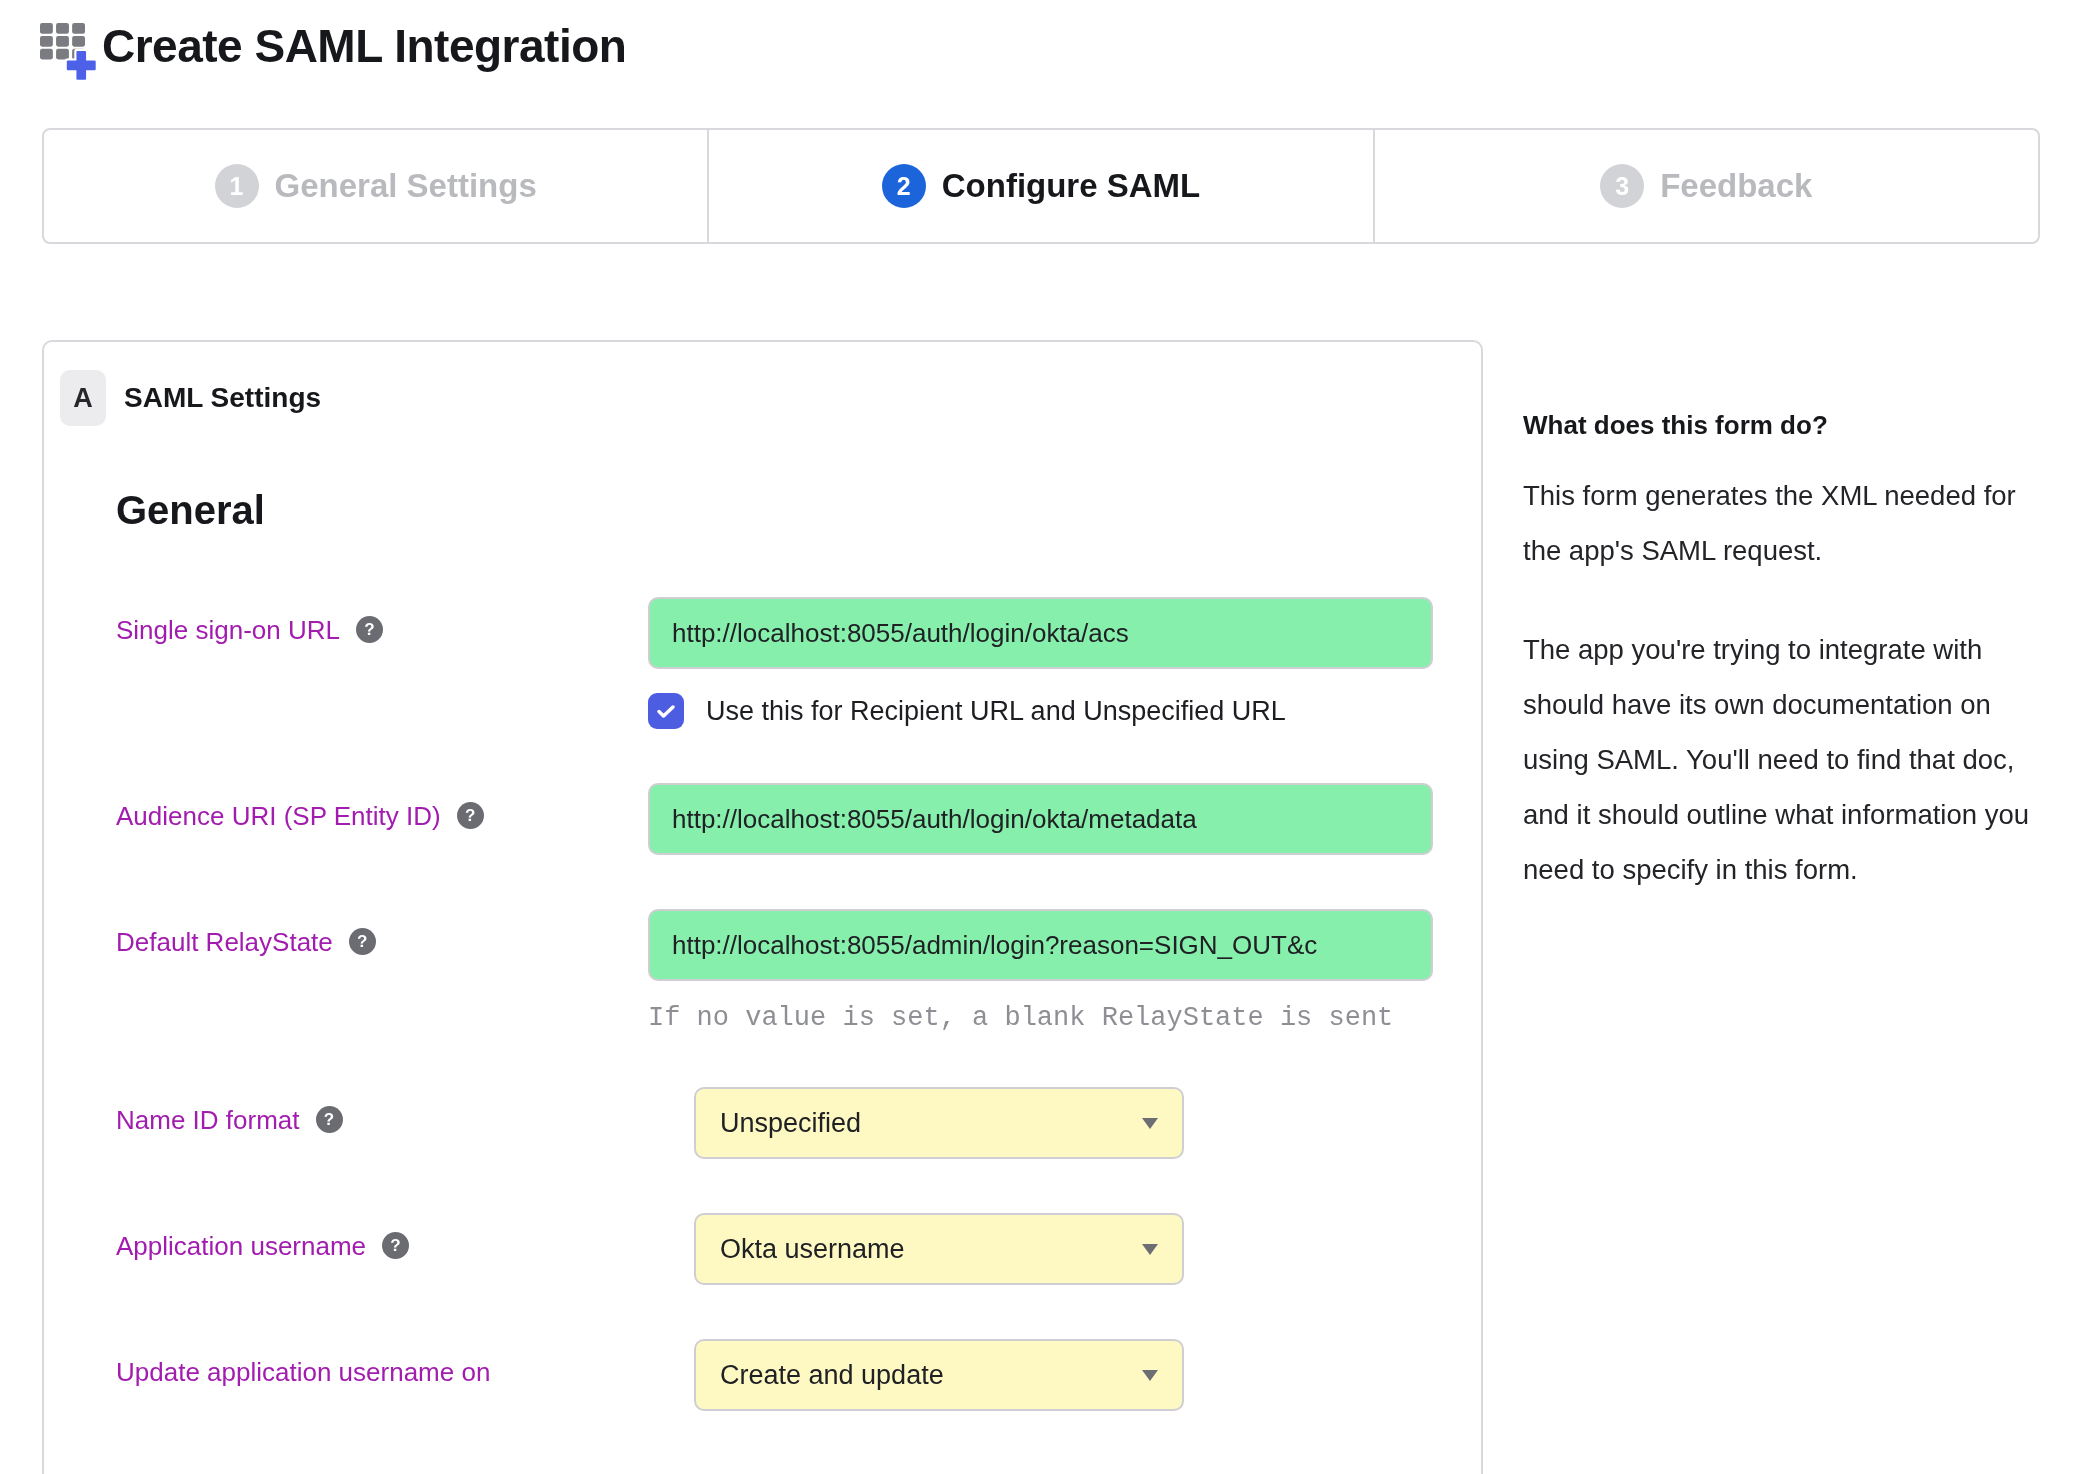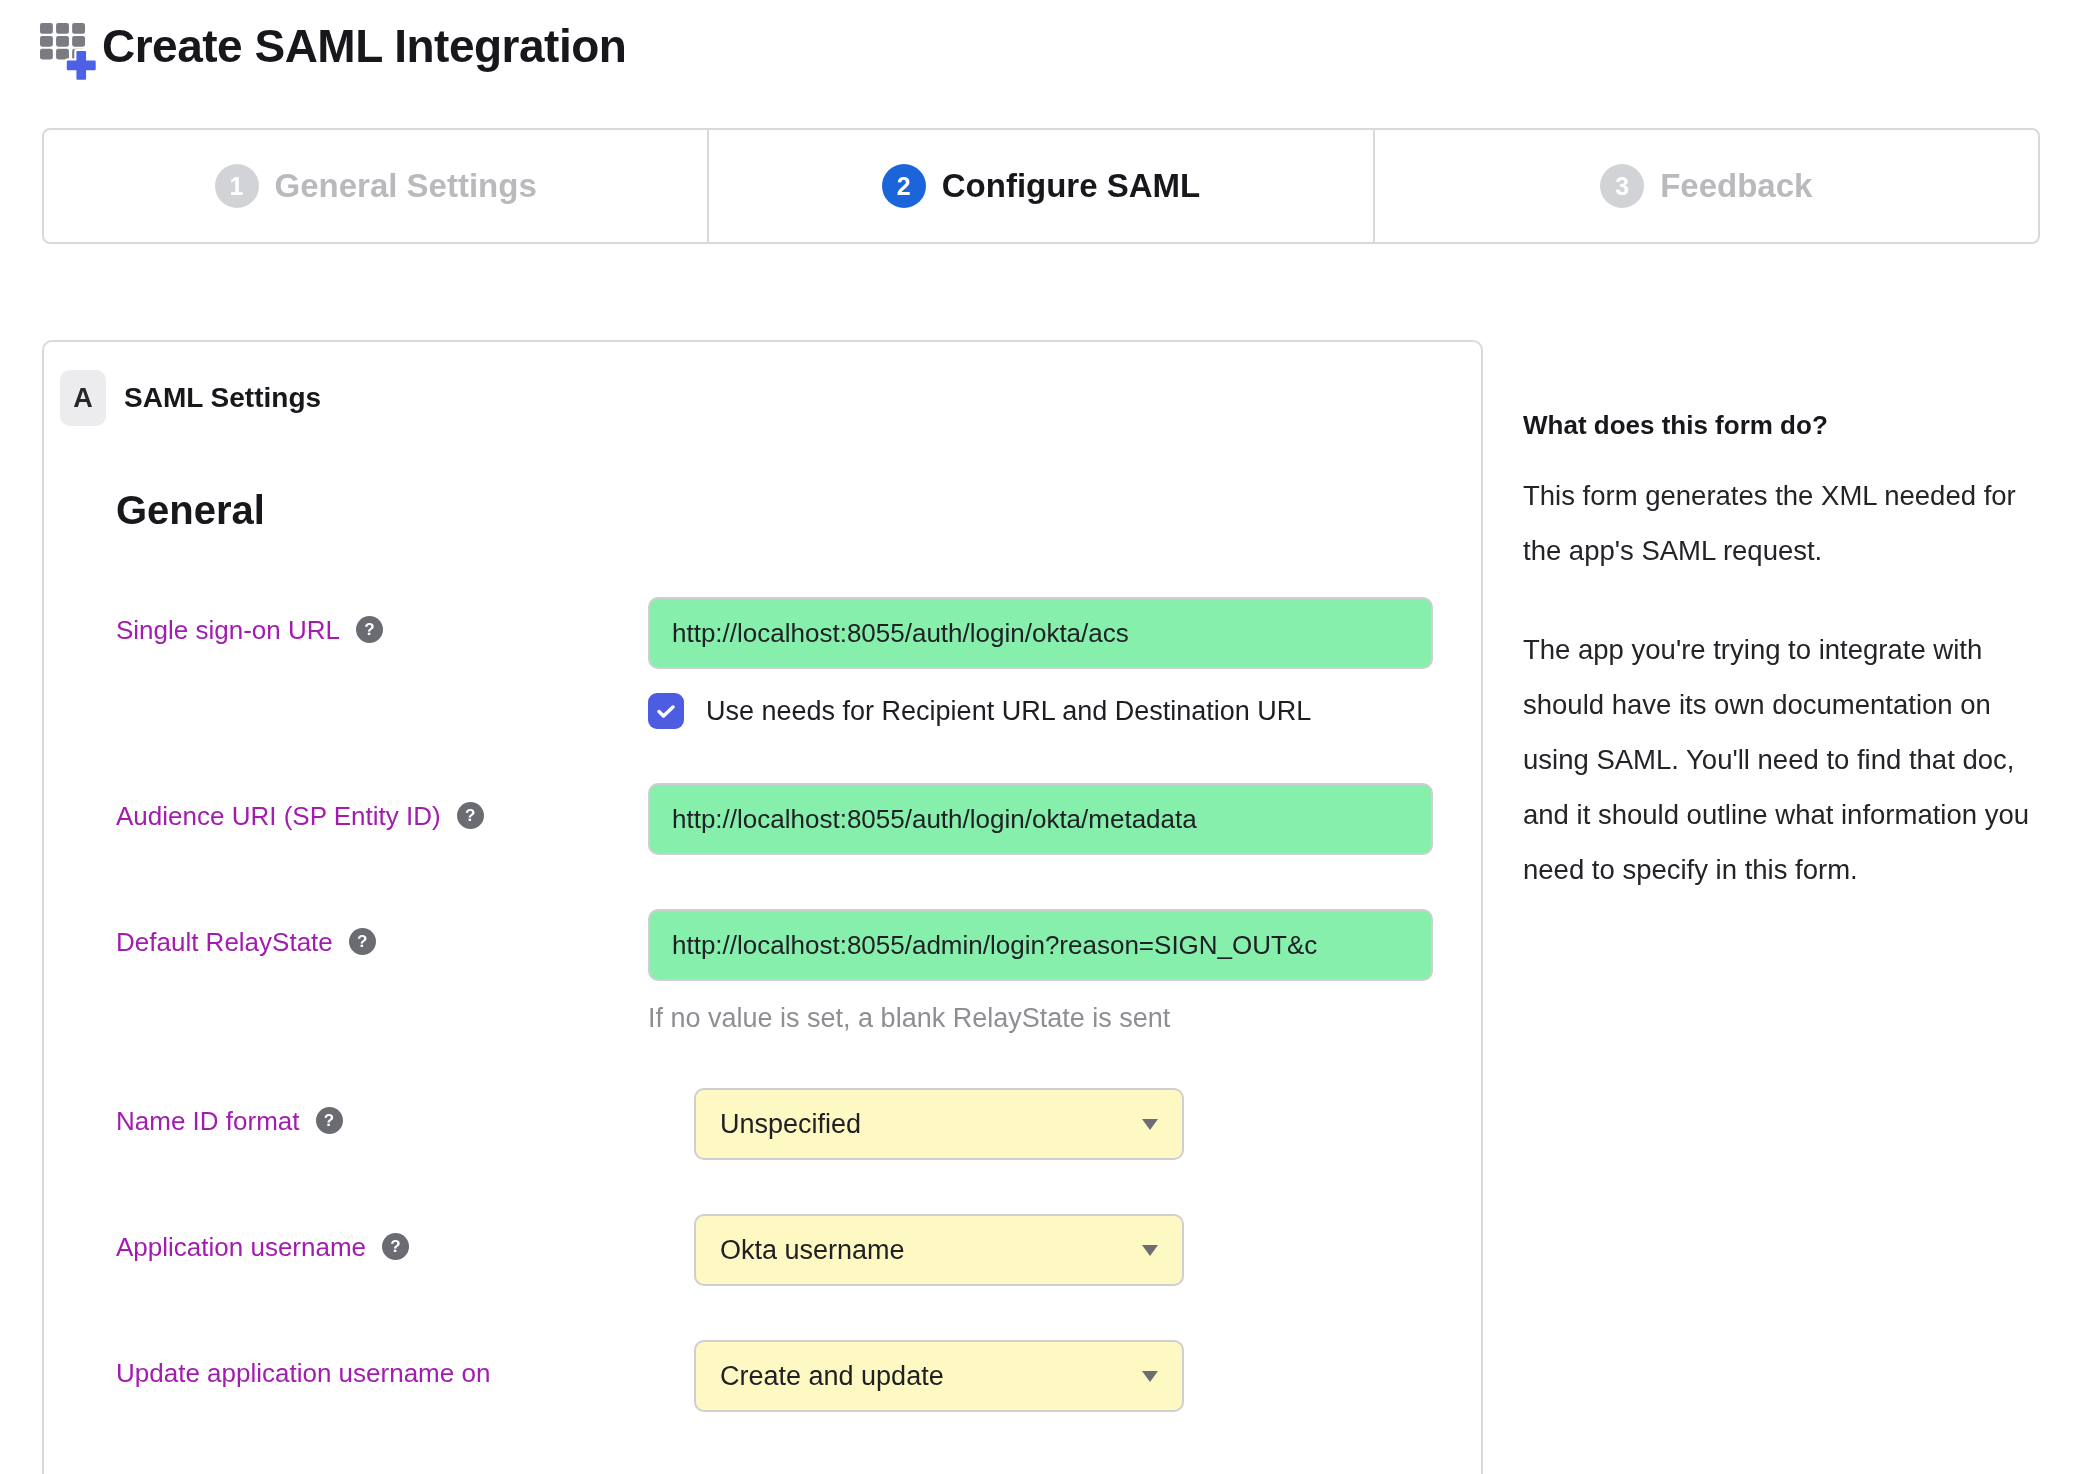--- a/index.html
+++ b/index.html
@@ -143,20 +143,21 @@
     cursor: pointer;
     flex: none;
   }
   .checkbox svg { width: 24px; height: 24px; }
   .checkbox-label { font-size: 27px; color: #1d1e22; }
 
   .helper-text {
     margin-top: 22px;
     font-size: 27px;
     color: #8e8f94;
+    font-family: Liberation Mono, monospace;
   }
 
   .select {
     width: 490px;
     height: 72px;
     border: 2px solid #cfcfd3;
     border-radius: 10px;
     display: flex;
     align-items: center;
     justify-content: space-between;
@@ -259,21 +260,21 @@
           <span class="help-icon">?</span>
         </div>
         <div class="field-col">
           <input class="text-input" type="text" value="http://localhost:8055/auth/login/okta/acs" style="">
           <div class="checkbox-row">
             <span class="checkbox">
               <svg viewBox="0 0 24 24">
                 <path d="M5 12.5l4.5 4.5L19 8" stroke="#ffffff" stroke-width="3.5" fill="none" stroke-linecap="round" stroke-linejoin="round"></path>
               </svg>
             </span>
-            <span class="checkbox-label">Use needs for Recipient URL and Destination URL</span>
+            <span class="checkbox-label">Use this for Recipient URL and Unspecified URL</span>
           </div>
         </div>
       </div>
 
       <div class="form-row">
         <div class="label-col">
           <span class="field-label">Audience URI (SP Entity ID)</span>
           <span class="help-icon">?</span>
         </div>
         <div class="field-col">

